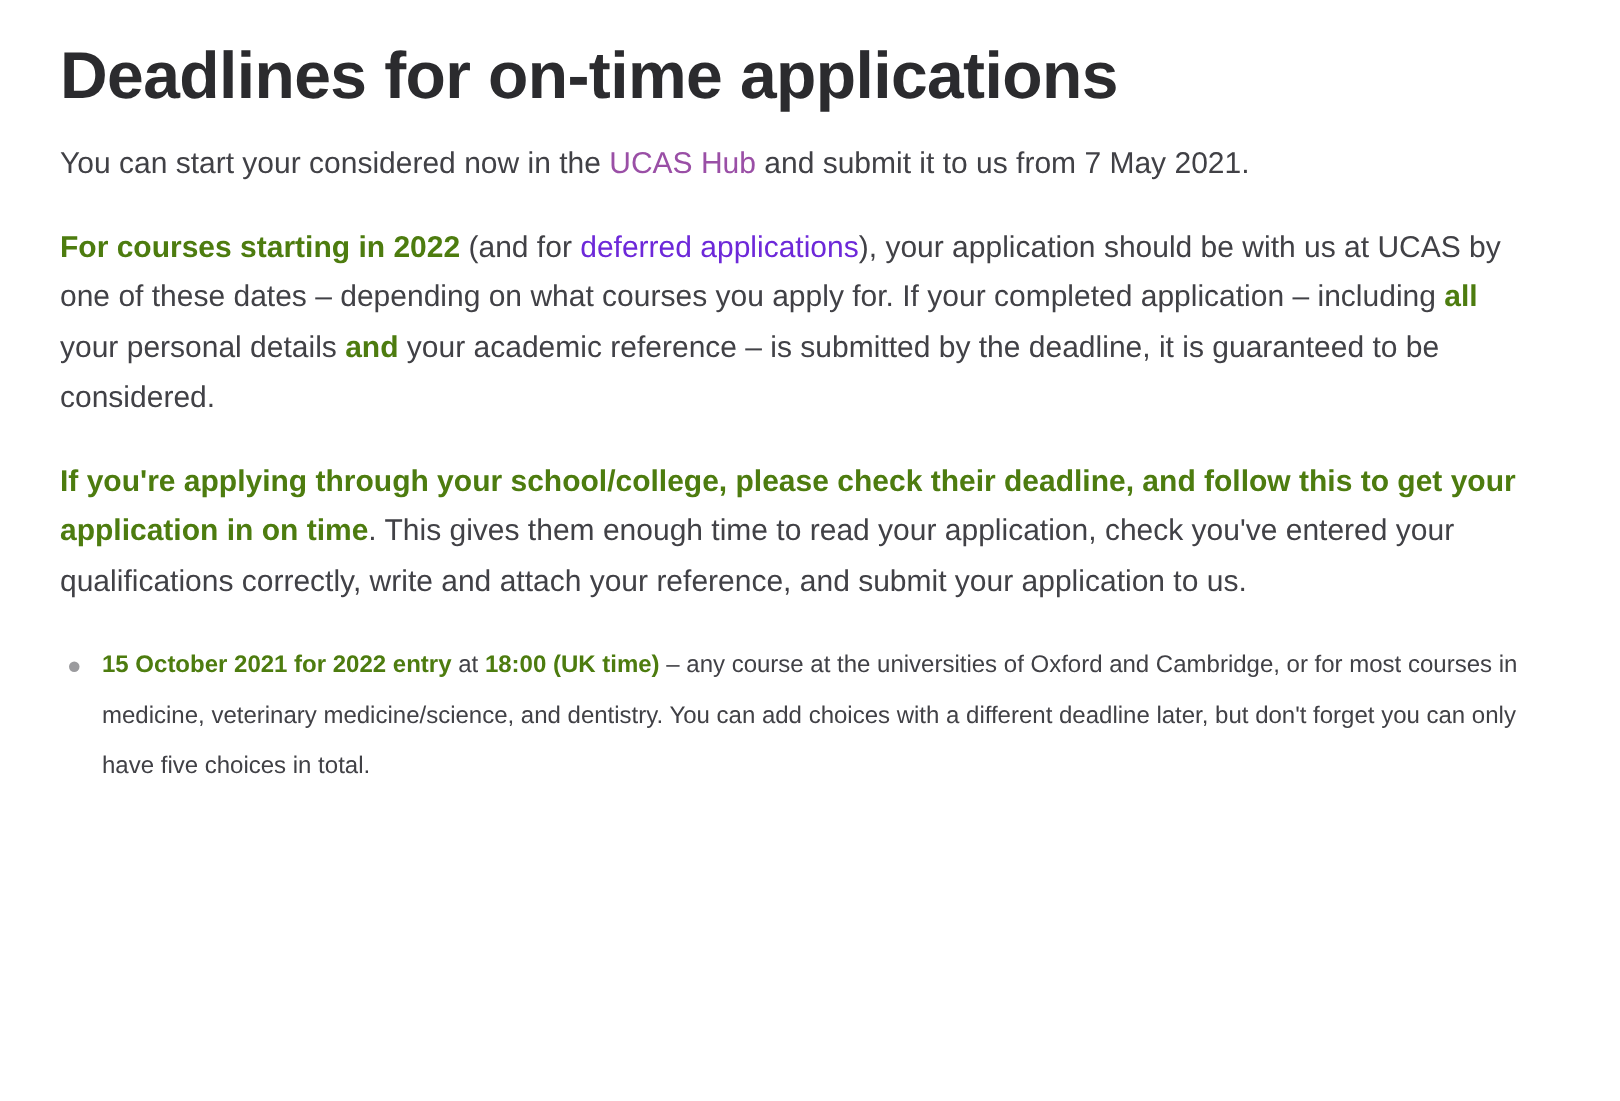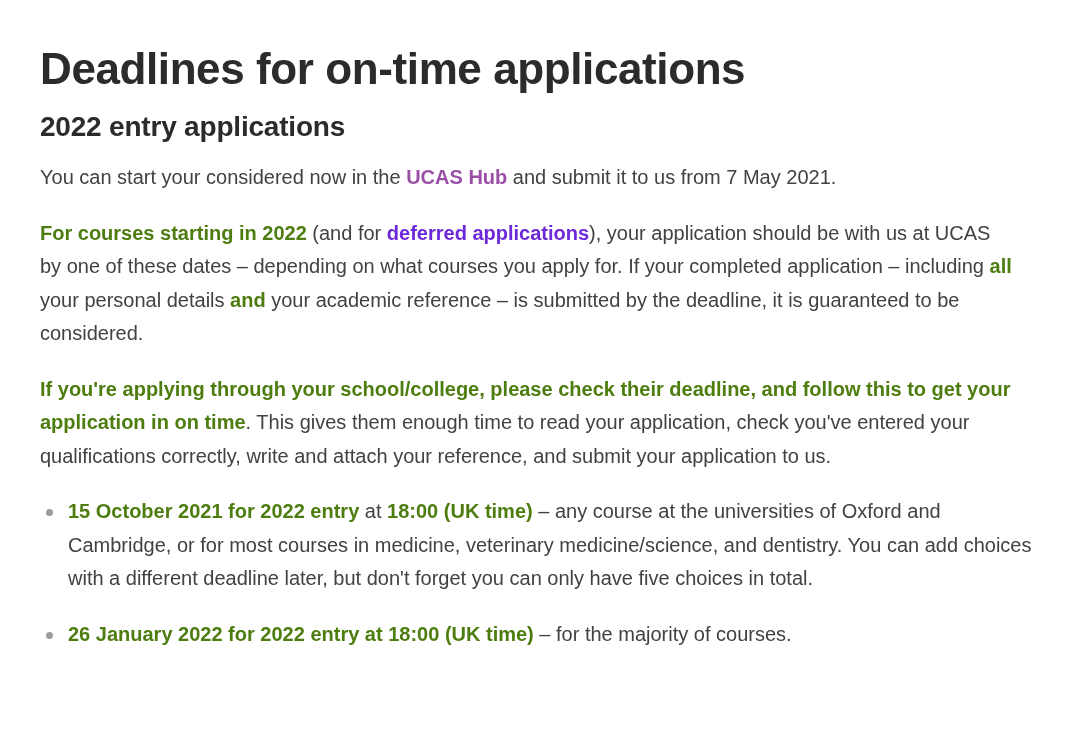--- a/index.html
+++ b/index.html
@@ -17,21 +17,21 @@
   .page {
     padding: 24px 40px 0 40px;
     box-sizing: border-box;
     width: 1080px;
   }
   h1.title {
     font-size: 44px;
     line-height: 1.12;
     font-weight: bold;
     color: #2b2b2e;
-    margin: 20px 0 18px 0;
+    margin: 2px 0 18px 0;
     letter-spacing: -0.4px;
   }
   h2.subtitle {
     font-size: 28px;
     line-height: 1.15;
     font-weight: bold;
     color: #2b2b2e;
     margin: 0 0 18px 0;
     letter-spacing: -0.2px;
   }
@@ -42,33 +42,32 @@
     color: #414146;
     max-width: 975px;
   }
   p.para.wide {
     max-width: 985px;
   }
   .b { font-weight: bold; color: #4d7c0f; }
   a.link {
     text-decoration: none;
     color: #9a4fa6;
-    font-weight: bold;
   }
   a.link.blue {
     color: #6d28d9;
   }
   ul.deadlines {
     list-style: none;
     margin: 0;
     padding: 0;
   }
   ul.deadlines li {
     position: relative;
-    font-size: 20px;
+    font-size: 16px;
     line-height: 33.5px;
     margin: 6px 0 22px 0;
     padding-left: 28px;
     color: #414146;
     max-width: 990px;
   }
   ul.deadlines li .bullet {
     position: absolute;
     left: 6px;
     top: 14px;
@@ -79,30 +78,26 @@
     display: block;
   }
 </style>
 </head>
 <body>
 
 <div class="page">
 
   <h1 class="title">Deadlines for on-time applications</h1>
 
-  <h2 class="subtitle">2022 entry applications</h2>
 
   <p class="para"><span>You can start your considered now in the </span><a class="link" href="#">UCAS Hub</a><span> and submit it to us from 7 May 2021.</span></p>
 
   <p class="para"><span class="b">For courses starting in 2022</span><span> (and for </span><a class="link blue" href="#">deferred applications</a><span>), your application should be with us at UCAS by one of these dates – depending on what courses you apply for. If your completed application – including </span><span class="b">all</span><span> your personal details </span><span class="b">and</span><span> your academic reference – is submitted by the deadline, it is guaranteed to be considered.</span></p>
 
   <p class="para wide"><span class="b">If you're applying through your school/college, please check their deadline, and follow this to get your application in on time</span><span>. This gives them enough time to read your application, check you've entered your qualifications correctly, write and attach your reference, and submit your application to us.</span></p>
 
   <ul class="deadlines">
     <li>
       <span class="bullet"></span><span class="b">15 October 2021 for 2022 entry</span><span> at </span><span class="b">18:00 (UK time)</span><span> – any course at the universities of Oxford and Cambridge, or for most courses in medicine, veterinary medicine/science, and dentistry. You can add choices with a different deadline later, but don't forget you can only have five choices in total.</span>
     </li>
-    <li>
-      <span class="bullet"></span><span class="b">26 January 2022 for 2022 entry at 18:00 (UK time)</span><span></span><span class="b"></span><span> – for the majority of courses.</span>
-    </li>
   </ul>
 
 </div>
 
 </body></html>

